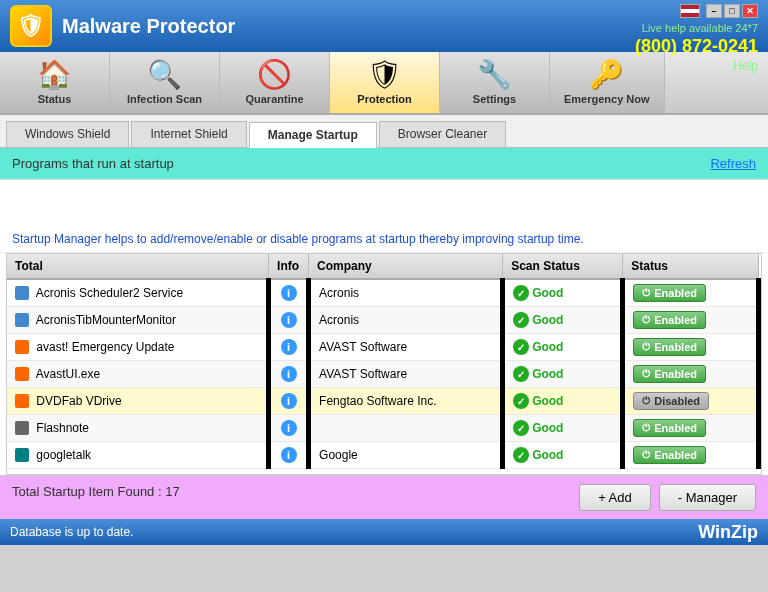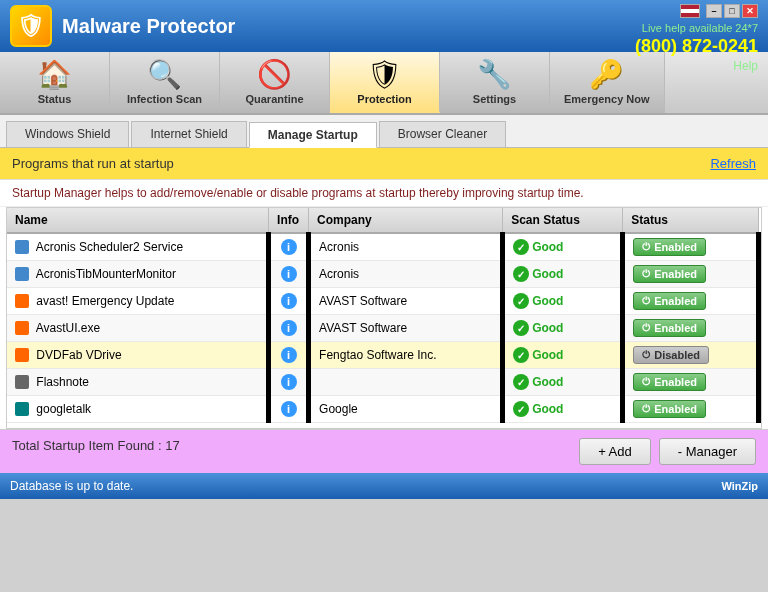--- a/index.html
+++ b/index.html
@@ -104,32 +104,33 @@
       background: white;
       border-bottom: 1px solid white;
       font-weight: bold;
       position: relative;
       top: 1px;
       z-index: 1;
     }
     .programs-header {
       display: flex; justify-content: space-between; align-items: center;
       padding: 8px 12px;
-      background: #fde047;
+      background: #5eead4;
       border-bottom: 1px solid #ddd;
     }
     .programs-title { font-size: 13px; color: #333; }
     .refresh-link { color: #1a6aff; text-decoration: underline; cursor: pointer; font-size: 13px; }
 
     .info-text {
       padding: 6px 12px;
       font-size: 12px;
-      color: #7f1d1d;
+      color: #1d4ed8;
       background: white;
       border-bottom: 1px solid #eee;
+      margin-top: 46px;
     }
 
     
     .table-container {
       overflow-y: auto;
       height: 222px;
       border: 1px solid #ccc;
       margin: 0 6px;
       position: relative;
     }
@@ -193,21 +194,21 @@
     }
 
     
     .status-bar {
       background: linear-gradient(to bottom, #4a90d9, #1a5fb0);
       height: 26px;
       display: flex; align-items: center; justify-content: space-between;
       padding: 0 10px;
     }
     .status-text { color: white; font-size: 12px; }
-    .winzip-brand { color: white; font-size: 11px; font-weight: bold; }
+    .winzip-brand { color: white; font-size: 18px; font-weight: bold; }
 
     .main-content {
       background: white;
     }
     
     
     .table-container::-webkit-scrollbar { width: 14px; }
     .table-container::-webkit-scrollbar-track { background: #e8e8e8; }
     .table-container::-webkit-scrollbar-thumb { background: #aaa; border: 1px solid #888; }
   </style>
@@ -268,21 +269,21 @@
   <div class="programs-header">
     <span class="programs-title">Programs that run at startup</span>
     <span class="refresh-link">Refresh</span>
   </div>
   <div class="info-text">Startup Manager helps to add/remove/enable or disable programs at startup thereby improving startup time.</div>
 
   <div class="table-container">
     <table>
       <thead>
         <tr>
-          <th>Name</th>
+          <th>Total</th>
           <th style="width:40px">Info</th>
           <th>Company</th>
           <th>Scan Status</th>
           <th>Status</th>
         </tr>
       </thead>
       <tbody id="table-body">
       <tr>
     <td>
       <span style="display:inline-block;width:14px;height:14px;background:#4488cc;border-radius:2px;margin-right:4px;vertical-align:middle;"></span>

